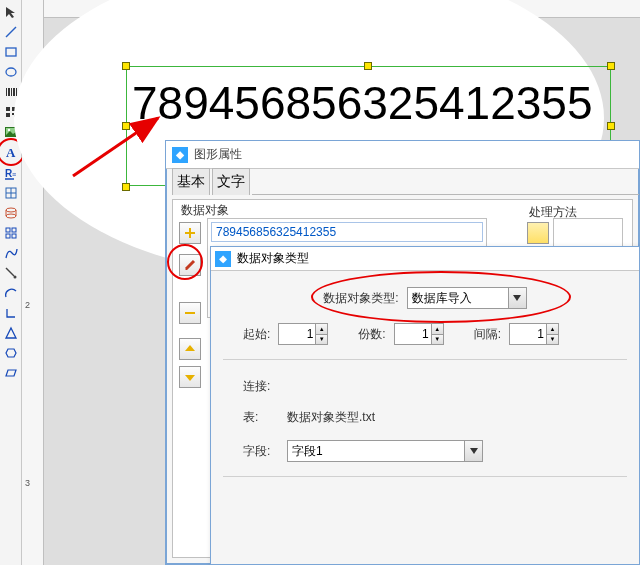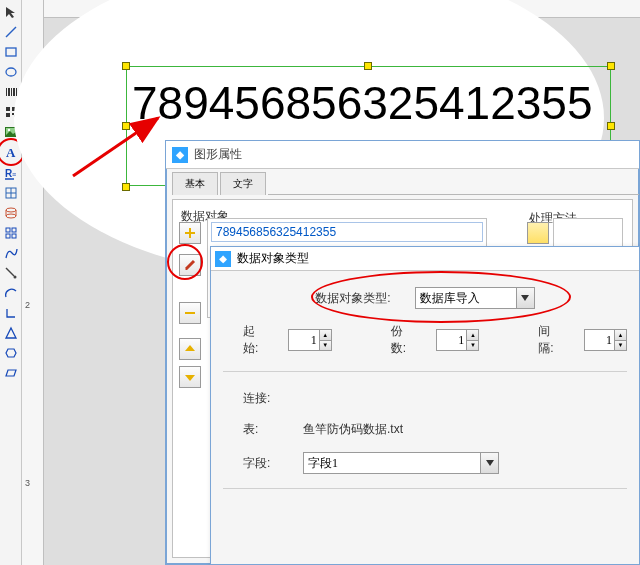--- a/index.html
+++ b/index.html
@@ -91,29 +91,29 @@
     border-bottom: 1px solid #c8c8c8;
     font-size: 12px; color: #444;
   }
   .props-title .icon {
     width: 16px; height: 16px; background: #2fa4ff; margin-right: 6px;
     display:flex;align-items:center;justify-content:center;
     color:#fff; font-size:10px; font-weight:bold;
   }
   .tabs { display: flex; height: 26px; align-items: flex-end; padding-left: 6px; }
   .tab {
-    padding: 4px 12px; border: 1px solid #b8b8b8; border-bottom: none;
-    background: #eaeaea; margin-right: 2px; font-size: 10px;
+    padding: 4px 4px; border: 1px solid #b8b8b8; border-bottom: none;
+    background: #eaeaea; margin-right: 2px; font-size: 14px;
   }
   .tab.active { background: #ffffff; }
   .tab-sep { flex:1; border-bottom:1px solid #b8b8b8; align-self:flex-end; height:1px;}
   .panel { position: absolute; left:6px; right:6px; top:58px; bottom:6px;
            background:#fff; border:1px solid #c0c0c0; padding:8px;}
 
-  .group-label { font-size:12px; color:#333; position:absolute;margin-top:6px; }
+  .group-label { font-size:12px; color:#333; position:absolute; }
   .group-box { position:absolute; border:1px solid #c0c0c0; background:#fff;}
   .side-panel { position:absolute; border:1px solid #c0c0c0; background:#fff;}
 
   .mini-btn {
     width: 22px; height: 22px; border:1px solid #9a9a9a;
     background: linear-gradient(#fdfdfd,#e6e6e6);
     display:flex; align-items:center; justify-content:center;
     position:absolute;
   }
   .mini-btn svg{display:block}
@@ -141,41 +141,41 @@
     height: 24px; display:flex; align-items:center; padding-left:4px;
     background:#fff; border-bottom:1px solid #c8c8c8;
   }
   .inner-title .icon{width:16px;height:16px;background:#2fa4ff;margin-right:6px;
     display:flex;align-items:center;justify-content:center;color:#fff;font-size:10px}
   .inner-body{ padding:10px 12px; position:relative; height:calc(100% - 24px);}
 
   .lbl { font-size:12px; color:#333; }
   .combo, .txt, .spin {
     height:22px; border:1px solid #9a9a9a; background:#fff; font-size:12px;
-    display:inline-flex; align-items:center; padding:0 4px;font-family:Liberation Serif, serif;
+    display:inline-flex; align-items:center; padding:0 4px;
   }
   .combo { position:relative; padding-right:20px;}
   .combo .arrow-btn{
     position:absolute; right:0; top:0; width:18px;height:100%;
     border-left:1px solid #9a9a9a; background:linear-gradient(#f7f7f7,#dcdcdc);
     display:flex;align-items:center;justify-content:center;
   }
   .spin { padding-right:14px; text-align:right; justify-content:flex-end; position:relative;}
   .spin .sp{position:absolute;right:0;top:0;width:12px;height:100%;
     border-left:1px solid #9a9a9a;display:flex;flex-direction:column;}
   .spin .sp div{flex:1;display:flex;align-items:center;justify-content:center;
     background:linear-gradient(#f7f7f7,#dedede); font-size:6px;}
   .spin .sp div:first-child{border-bottom:1px solid #9a9a9a;}
   .btn {
     height:24px; border:1px solid #8a8a8a; padding:0 12px;
     background:linear-gradient(#fefefe,#e2e2e2);
     display:inline-flex; align-items:center; font-size:12px;
   }
 
-  .row { display:flex; align-items:center; gap:24px; margin-bottom:14px;}
+  .row { display:flex; align-items:center; gap:8px; margin-bottom:14px;}
 
 </style>
 </head>
 <body>
 
 <div class="toolbar">
   <div class="tool">
       <svg width="14" height="14">
         <path d="M2 2 L2 12 L5 9 L8 13 L10 12 L7 8 L11 8 Z" fill="#3a3a3a"></path>
       </svg>
@@ -426,21 +426,21 @@
     </div>
 
     <div style="border-top:1px solid #d0d0d0; margin:8px 0 18px"></div>
 
     <div class="row" style="margin-left:20px">
       <span class="lbl" style="width:36px">连接:</span>
     </div>
 
     <div class="row" style="margin-left:20px">
       <span class="lbl" style="width:36px">表:</span>
-      <span class="lbl">鱼竿防伪码数据.txt</span>
+      <span class="lbl">数据对象类型.txt</span>
     </div>
 
     <div class="row" style="margin-left:20px">
       <span class="lbl" style="width:36px">字段:</span>
       <span class="combo" style="width:196px">
         <span>字段1</span>
         <span class="arrow-btn">
           <svg width="8" height="6">
               <path d="M0 0 L8 0 L4 6 Z" fill="#333"></path>
             </svg>

